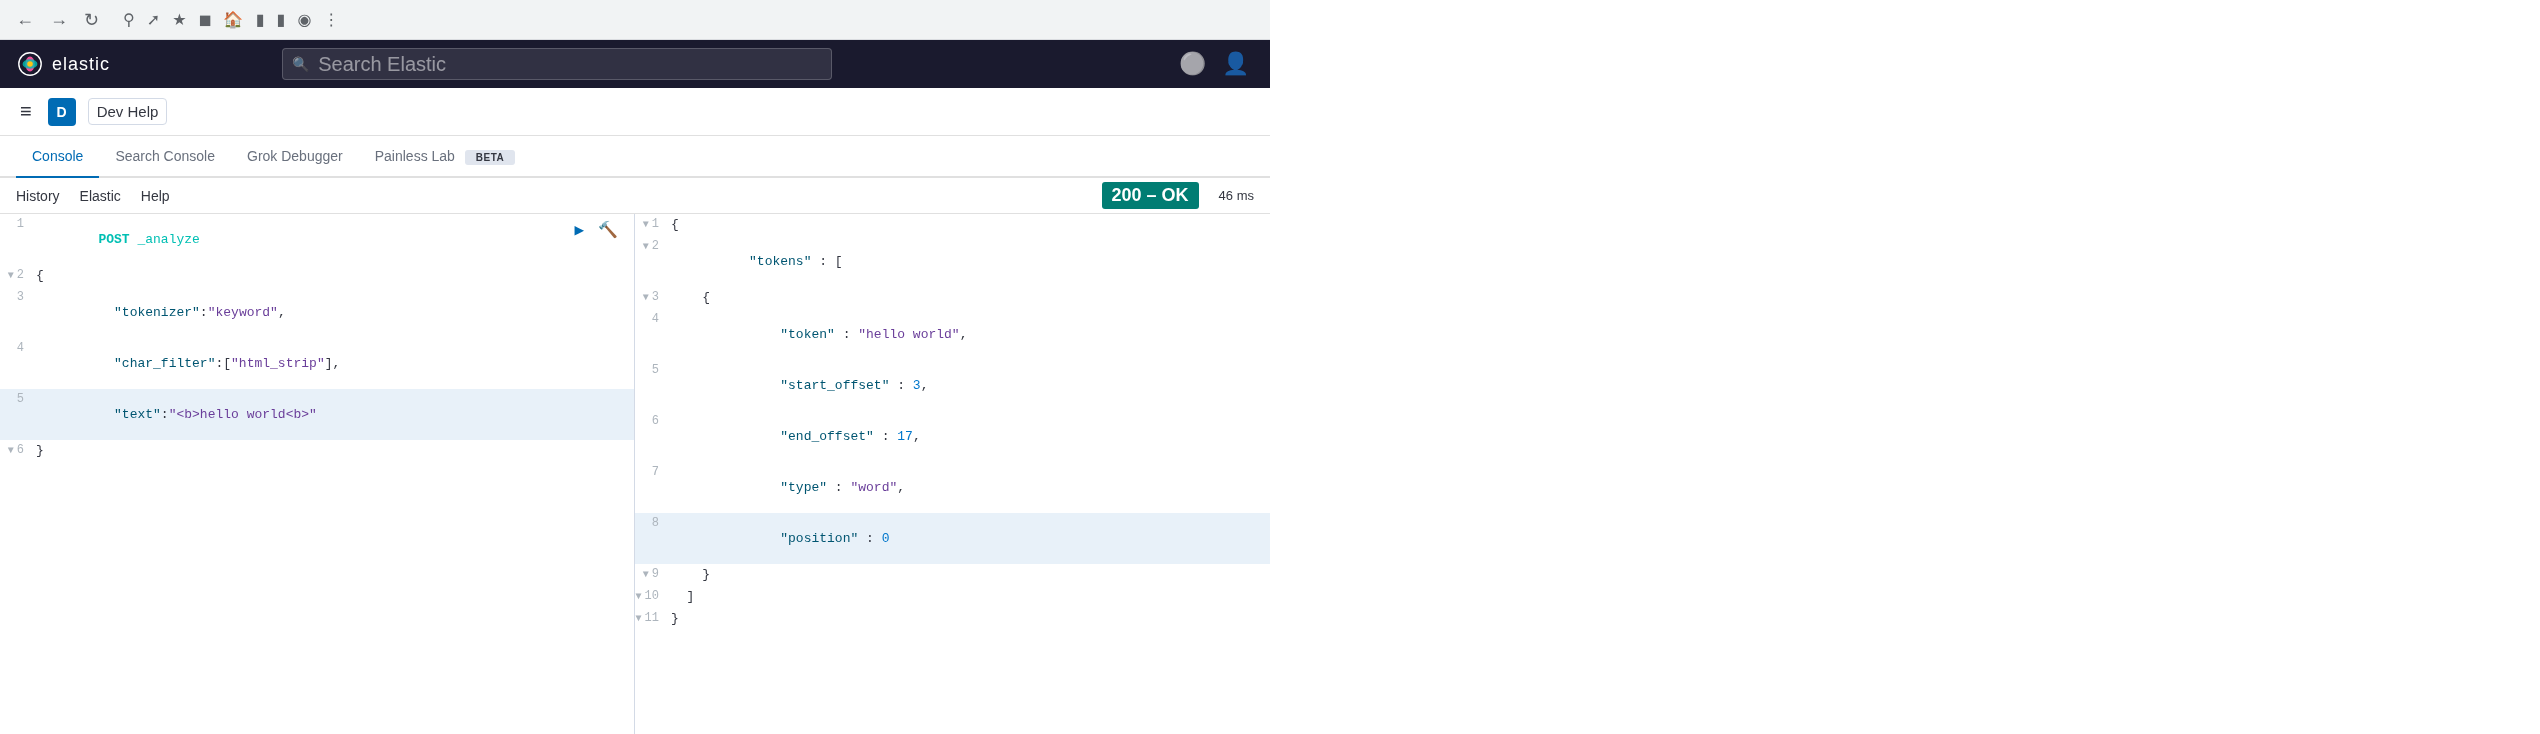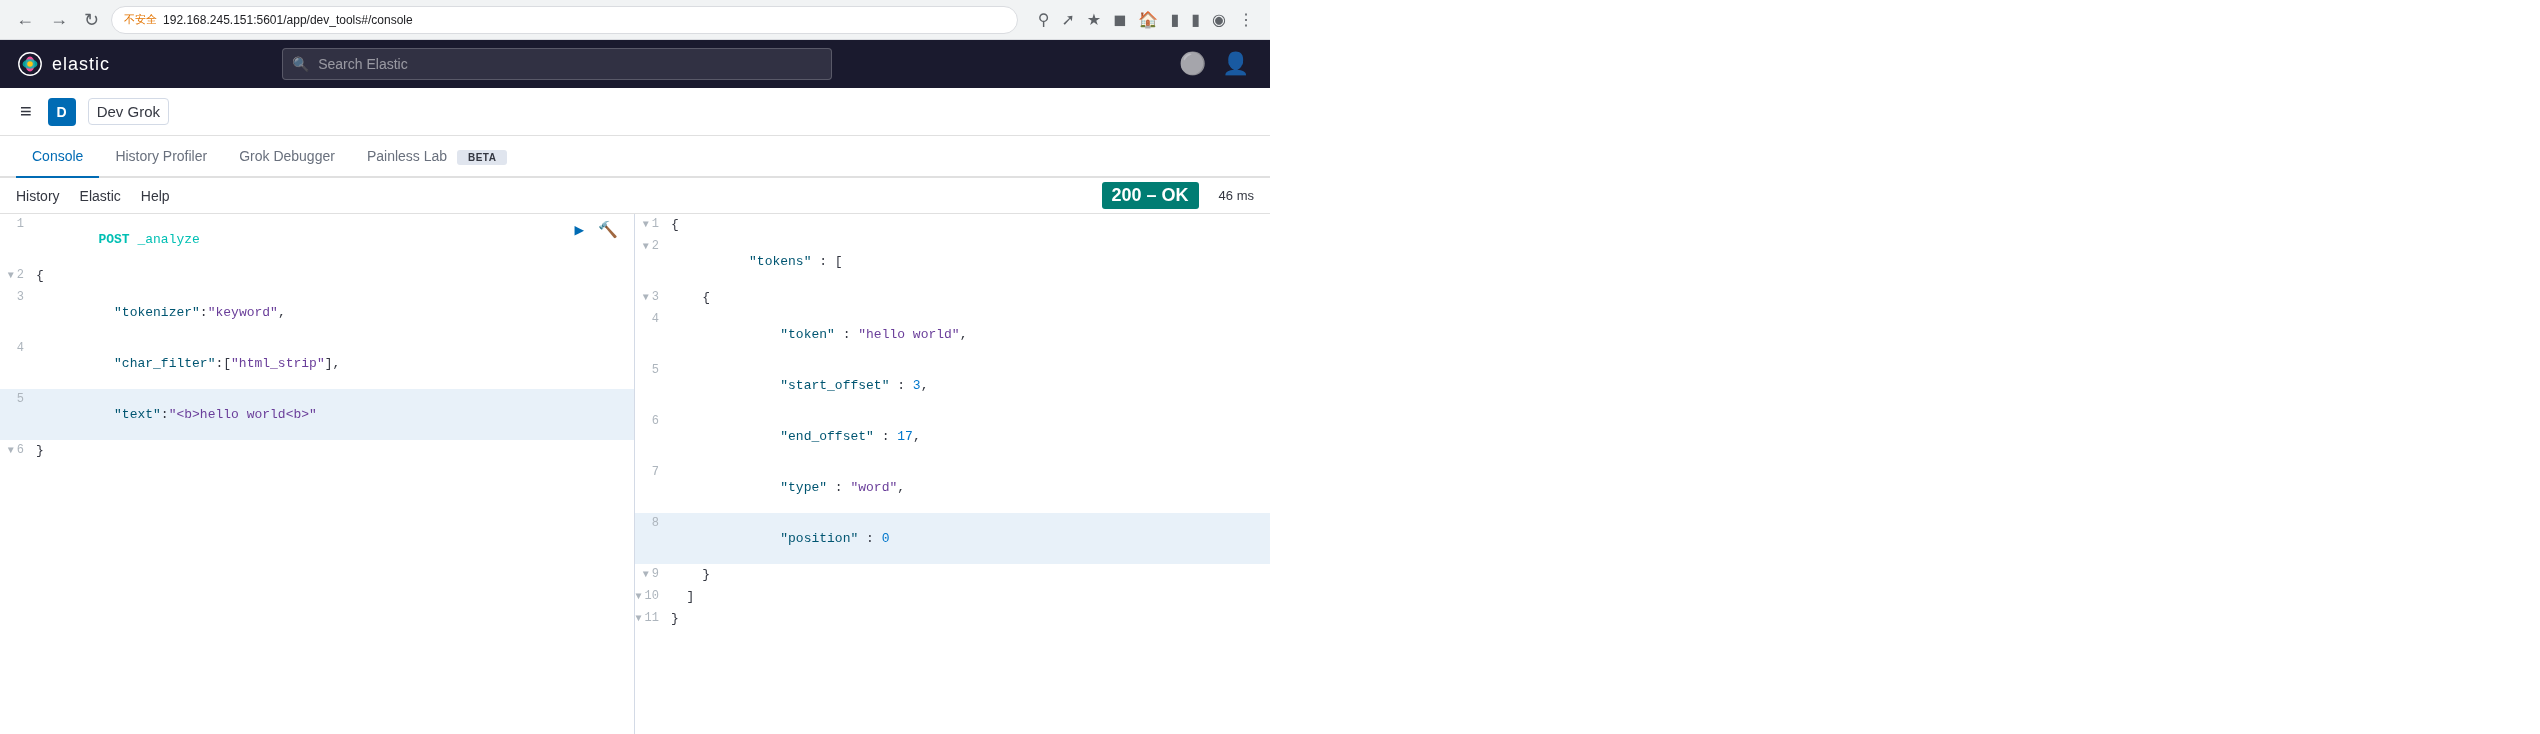--- a/index.html
+++ b/index.html
@@ -225,24 +225,20 @@
       border-radius: 3px;
     }
   </style>
 </head>
 <body>
 
 <div class="browser-bar">
   <button class="nav-btn">←</button>
   <button class="nav-btn">→</button>
   <button class="nav-btn">↻</button>
-  <div class="address-bar">
-    <span class="warning">不安全</span>
-    <span style="font-size:12px;color:#202124;">192.168.245.151:5601/app/dev_tools#/console</span>
-  </div>
   <div class="browser-actions">
     <button class="browser-action-btn">⚲</button>
     <button class="browser-action-btn">➚</button>
     <button class="browser-action-btn">★</button>
     <button class="browser-action-btn">◼</button>
     <button class="browser-action-btn">🏠</button>
     <button class="browser-action-btn">▮</button>
     <button class="browser-action-btn">▮</button>
     <button class="browser-action-btn">◉</button>
     <button class="browser-action-btn">⋮</button>
@@ -254,37 +250,37 @@
     <svg class="elastic-logo-icon" viewBox="0 0 30 30">
       <circle cx="15" cy="15" r="12" fill="none" stroke="#fff" stroke-width="1.5"></circle>
       <ellipse cx="15" cy="15" rx="5" ry="8" fill="#f04e98"></ellipse>
       <ellipse cx="15" cy="15" rx="8" ry="5" fill="#00bfb3" opacity="0.8"></ellipse>
       <circle cx="15" cy="15" r="3" fill="#fec514"></circle>
     </svg>
     <span class="elastic-logo-text">elastic</span>
   </div>
   <div class="elastic-search-bar">
     <span>🔍</span>
-    <span style="color:rgba(255,255,255,0.5);font-size:14px;">Search Elastic</span>
+    <span style="color:rgba(255,255,255,0.5);font-size:20px;">Search Elastic</span>
   </div>
   <div class="elastic-header-right">
     <button class="header-icon-btn" style="font-size:22px;">⚪</button>
     <button class="header-icon-btn" style="font-size:22px;">👤</button>
   </div>
 </div>
 
 <div class="app-nav">
   <button class="hamburger-btn">≡</button>
   <div class="app-badge">D</div>
-  <button class="app-title-btn">Dev Grok</button>
+  <button class="app-title-btn">Dev Help</button>
 </div>
 
 <div class="tab-nav">
   <div class="tab-item active">Console</div>
-  <div class="tab-item">History Profiler</div>
+  <div class="tab-item">Search Console</div>
   <div class="tab-item">Grok Debugger</div>
   <div class="tab-item">
     <span>Painless Lab</span>
     <span class="beta-badge">BETA</span>
   </div>
 </div>
 
 <div class="toolbar">
   <button class="toolbar-btn">History</button>
   <button class="toolbar-btn">Elastic</button>

